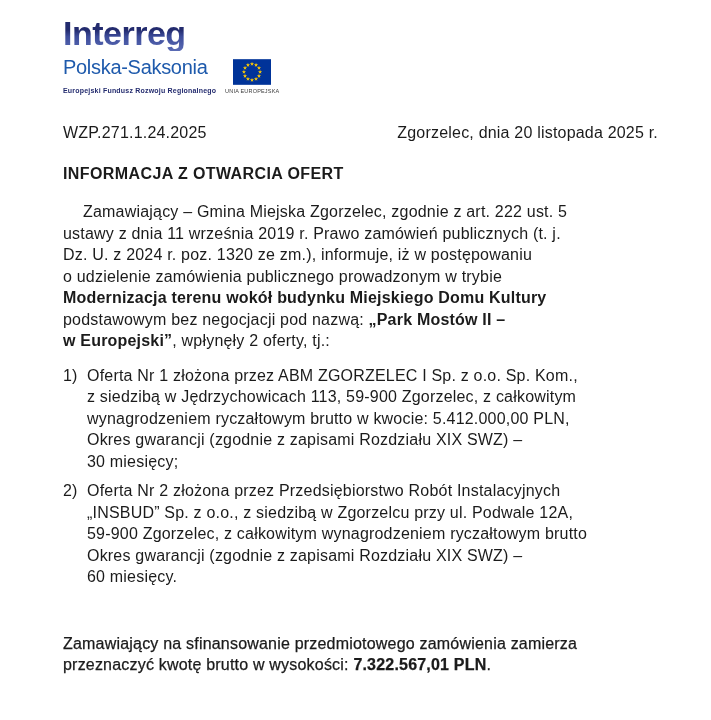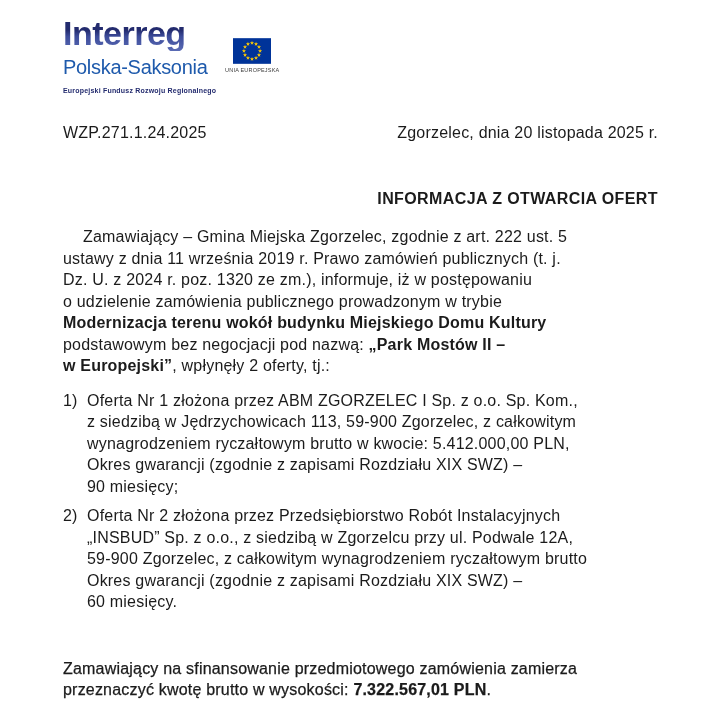--- a/index.html
+++ b/index.html
@@ -8,21 +8,21 @@
     width:711px;height:720px;
     box-sizing:border-box;
     padding:15px 53px 0 63px;
     overflow:hidden;
     background:var(--page-bg,#fff);
     color:var(--text-color,#1b1b1b);
     font-family:"Liberation Sans","DejaVu Sans",sans-serif;
     font-size:16px;line-height:21.5px;letter-spacing:0.2px;
   }
   
-  .logo-block{display:flex;align-items:center;gap:14px;}
+  .logo-block{display:flex;align-items:flex-end;gap:14px;}
   .logo-left{display:flex;flex-direction:column;}
   .logo-interreg{
     font-size:34px;line-height:36px;font-weight:bold;letter-spacing:-0.5px;
     background:linear-gradient(180deg,var(--int-dark) 0%,var(--int-dark) 42%,var(--int-mid) 60%,var(--int-light) 100%);
     -webkit-background-clip:text;background-clip:text;
     color:var(--int-dark);
     -webkit-text-fill-color:transparent;
   }
   .logo-program{
     font-size:20px;line-height:30px;font-weight:400;letter-spacing:-0.3px;
@@ -32,21 +32,21 @@
     font-size:7px;line-height:10px;font-weight:bold;letter-spacing:0.2px;
     color:var(--int-dark);margin-top:4px;
   }
   .eu-block{display:flex;flex-direction:column;align-items:center;width:44px;margin-top:2px;}
   .eu-flag{width:38px;height:26px;display:block;}
   .eu-caption{font-size:5.5px;line-height:9px;letter-spacing:0.2px;color:#3c3c3c;white-space:nowrap;margin-top:2px;}
   
   .ref-row{display:flex;justify-content:space-between;margin-top:26px;}
   .ref-row span{white-space:nowrap;}
   
-  .doc-title{margin-top:44px;text-align:right;font-weight:bold;letter-spacing:0.4px;}
+  .doc-title{margin-top:19px;text-align:left;font-weight:bold;letter-spacing:0.4px;}
   
   .ln{display:block;white-space:nowrap;}
   .intro{margin-top:17px;}
   .intro .ln:first-child{padding-left:20px;}
   .offers{margin-top:13px;}
   .offer{display:flex;margin-top:8px;}
   .offer:first-child{margin-top:0;}
   .offer-num{width:24px;flex:none;}
   .offer-body{flex:1;min-width:0;}
   .closing{margin-top:45px;-webkit-text-stroke:0.25px currentColor;}
@@ -101,21 +101,21 @@
     </div>
 
   <div class="offers" id="offers-list">
       <div class="offer">
         <div class="offer-num">1)</div>
         <div class="offer-body">
           <div class="ln"><span>Oferta Nr 1 złożona przez ABM ZGORZELEC I Sp. z o.o. Sp. Kom.,</span></div>
           <div class="ln"><span>z siedzibą w Jędrzychowicach 113, 59-900 Zgorzelec, z całkowitym</span></div>
           <div class="ln"><span>wynagrodzeniem ryczałtowym brutto w kwocie: 5.412.000,00 PLN,</span></div>
           <div class="ln"><span>Okres gwarancji (zgodnie z zapisami Rozdziału XIX SWZ) –</span></div>
-          <div class="ln"><span>90 miesięcy;</span></div>
+          <div class="ln"><span>30 miesięcy;</span></div>
         </div>
       </div>
       <div class="offer">
         <div class="offer-num">2)</div>
         <div class="offer-body">
           <div class="ln"><span>Oferta Nr 2 złożona przez Przedsiębiorstwo Robót Instalacyjnych</span></div>
           <div class="ln"><span>„INSBUD” Sp. z o.o., z siedzibą w Zgorzelcu przy ul. Podwale 12A,</span></div>
           <div class="ln"><span>59-900 Zgorzelec, z całkowitym wynagrodzeniem ryczałtowym brutto</span></div>
           <div class="ln"><span>Okres gwarancji (zgodnie z zapisami Rozdziału XIX SWZ) –</span></div>
           <div class="ln"><span>60 miesięcy.</span></div>

